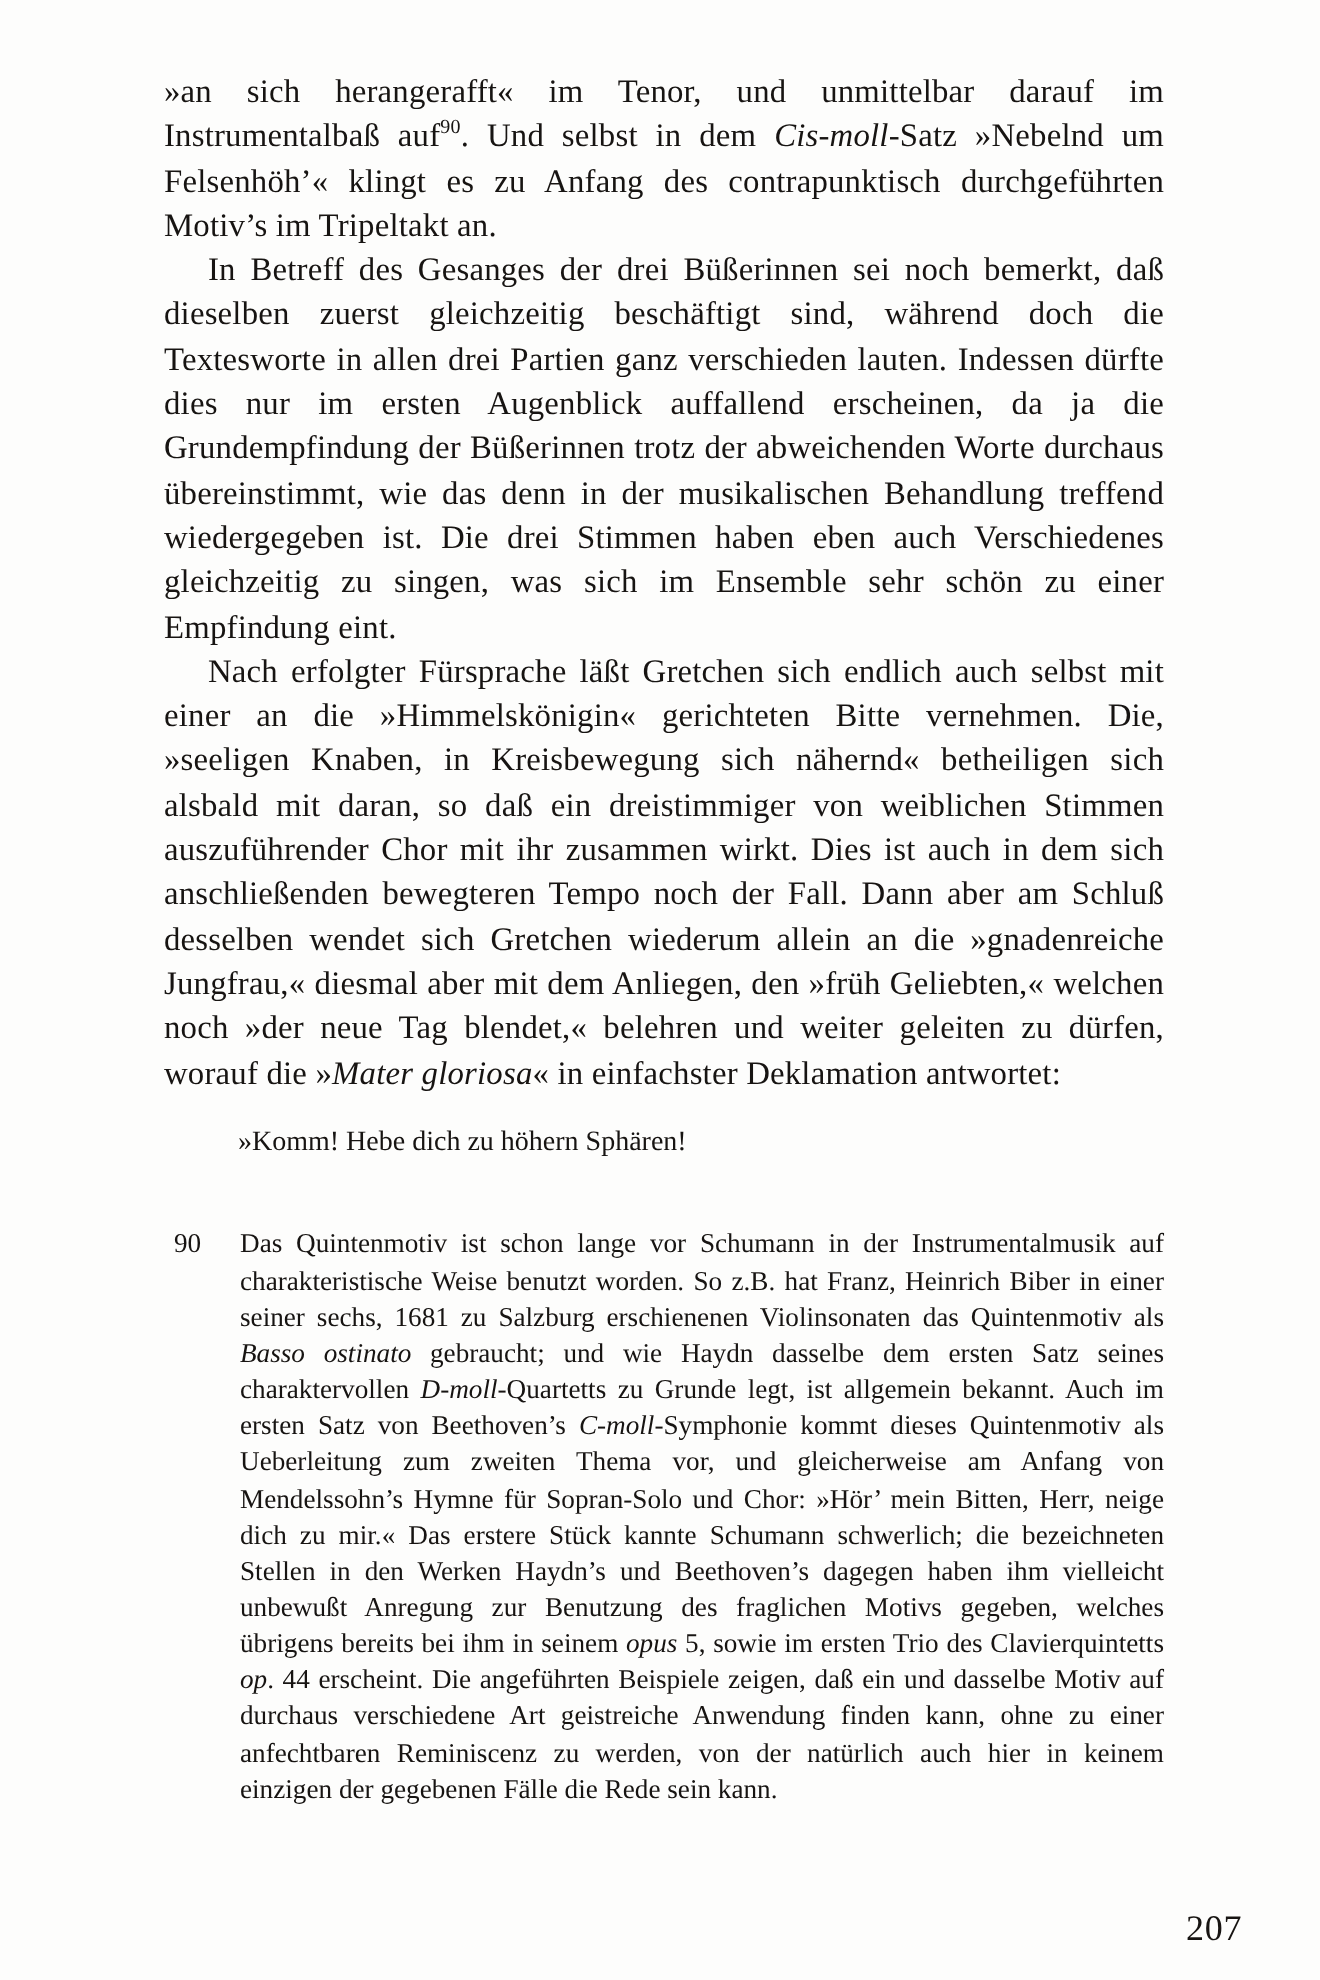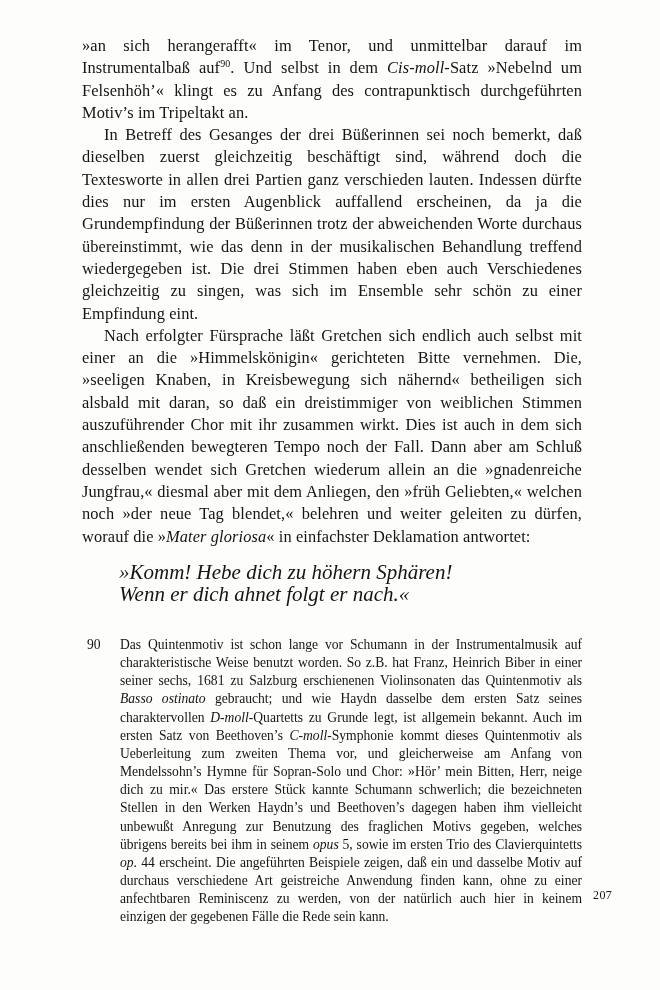--- a/index.html
+++ b/index.html
@@ -32,63 +32,61 @@
   .body-text p.indent {
     text-indent: 22px;
   }
   sup.fn-ref {
     font-size: 10px;
     line-height: 0;
     vertical-align: super;
   }
   .quote {
     margin: 13px 0 30px 37px;
-    font-size: 21px;
+    font-size: 14px;
     line-height: 22.6px;
-    font-style: italic;
   }
   .footnote {
     position: relative;
     margin-top: 21px;
     padding-left: 38px;
     font-size: 13.6px;
     line-height: 18.15px;
     text-align: justify;
   }
   .fn-num {
     position: absolute;
     left: 5px;
     top: 0;
   }
   .folio {
     position: absolute;
     left: 593px;
-    top: 888px;
-    font-size: 12px;
+    top: 954px;
+    font-size: 18px;
     letter-spacing: 0.4px;
   }
   i { font-style: italic; }
 </style>
 </head>
 <body>
 
 <div class="page">
   <div class="content">
 
     <div class="body-text">
 
       <p><span>»an sich herangerafft« im Tenor, und unmittelbar darauf im Instrumentalbaß auf</span><sup class="fn-ref">90</sup><span>. Und selbst in dem </span><i>Cis-moll</i><span>-Satz »Nebelnd um Felsenhöh’« klingt es zu Anfang des contrapunktisch durchgeführten Motiv’s im Tripeltakt an.</span></p>
 
       <p class="indent">In Betreff des Gesanges der drei Büßerinnen sei noch bemerkt, daß dieselben zuerst gleichzeitig beschäftigt sind, während doch die Textesworte in allen drei Partien ganz verschieden lauten. Indessen dürfte dies nur im ersten Augenblick auffallend erscheinen, da ja die Grundempfindung der Büßerinnen trotz der abweichenden Worte durchaus übereinstimmt, wie das denn in der musikalischen Behandlung treffend wiedergegeben ist. Die drei Stimmen haben eben auch Verschiedenes gleichzeitig zu singen, was sich im Ensemble sehr schön zu einer Empfindung eint.</p>
 
       <p class="indent"><span>Nach erfolgter Fürsprache läßt Gretchen sich endlich auch selbst mit einer an die »Himmelskönigin« gerichteten Bitte vernehmen. Die, »seeligen Knaben, in Kreisbewegung sich nähernd« betheiligen sich alsbald mit daran, so daß ein dreistimmiger von weiblichen Stimmen auszuführender Chor mit ihr zusammen wirkt. Dies ist auch in dem sich anschließenden bewegteren Tempo noch der Fall. Dann aber am Schluß desselben wendet sich Gretchen wiederum allein an die »gnadenreiche Jungfrau,« diesmal aber mit dem Anliegen, den »früh Geliebten,« welchen noch »der neue Tag blendet,« belehren und weiter geleiten zu dürfen, worauf die »</span><i>Mater gloriosa</i><span>« in einfachster Deklamation antwortet:</span></p>
 
       <div class="quote">
         <div>»Komm! Hebe dich zu höhern Sphären!</div>
-        <div>Wenn er dich ahnet folgt er nach.«</div>
       </div>
 
 
     </div>
 
     <div class="footnote">
       <span class="fn-num">90</span>
       <div class="fn-text"><span>Das Quintenmotiv ist schon lange vor Schumann in der Instrumentalmusik auf charakteristische Weise benutzt worden. So z.B. hat Franz, Heinrich Biber in einer seiner sechs, 1681 zu Salzburg erschienenen Violinsonaten das Quintenmotiv als </span><i>Basso ostinato</i><span> gebraucht; und wie Haydn dasselbe dem ersten Satz seines charaktervollen </span><i>D-moll</i><span>-Quartetts zu Grunde legt, ist allgemein bekannt. Auch im ersten Satz von Beethoven’s </span><i>C-moll</i><span>-Symphonie kommt dieses Quintenmotiv als Ueberleitung zum zweiten Thema vor, und gleicherweise am Anfang von Mendelssohn’s Hymne für Sopran-Solo und Chor: »Hör’ mein Bitten, Herr, neige dich zu mir.« Das erstere Stück kannte Schumann schwerlich; die bezeichneten Stellen in den Werken Haydn’s und Beethoven’s dagegen haben ihm vielleicht unbewußt Anregung zur Benutzung des fraglichen Motivs gegeben, welches übrigens bereits bei ihm in seinem </span><i>opus</i><span> 5, sowie im ersten Trio des Clavierquintetts </span><i>op</i><span>. 44 erscheint. Die angeführten Beispiele zeigen, daß ein und dasselbe Motiv auf durchaus verschiedene Art geistreiche Anwendung finden kann, ohne zu einer anfechtbaren Reminiscenz zu werden, von der natürlich auch hier in keinem einzigen der gegebenen Fälle die Rede sein kann.</span></div>
     </div>
 

